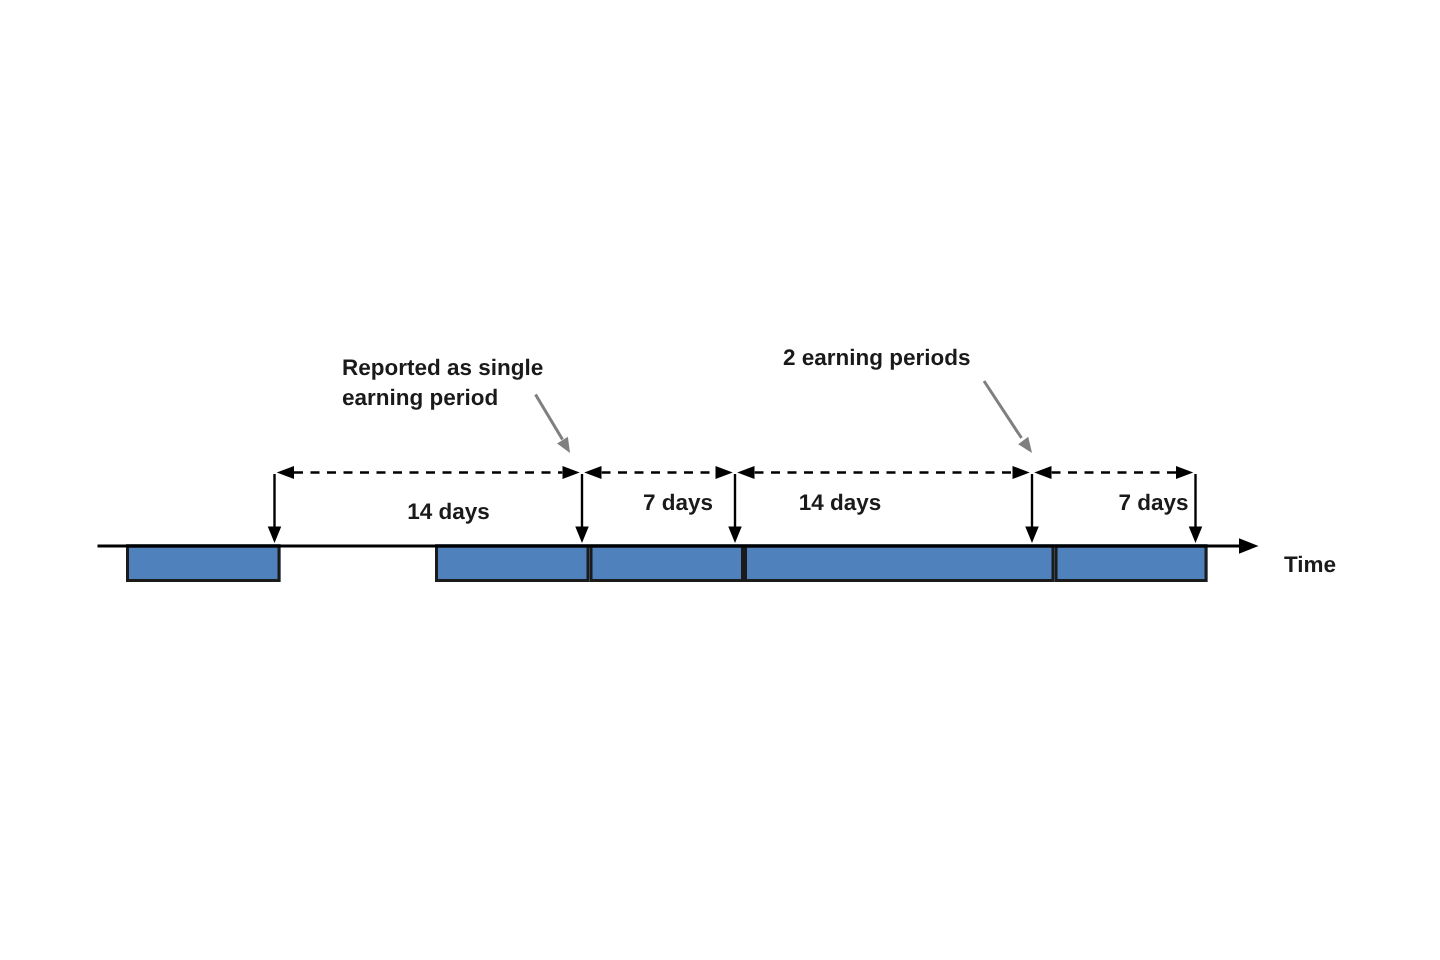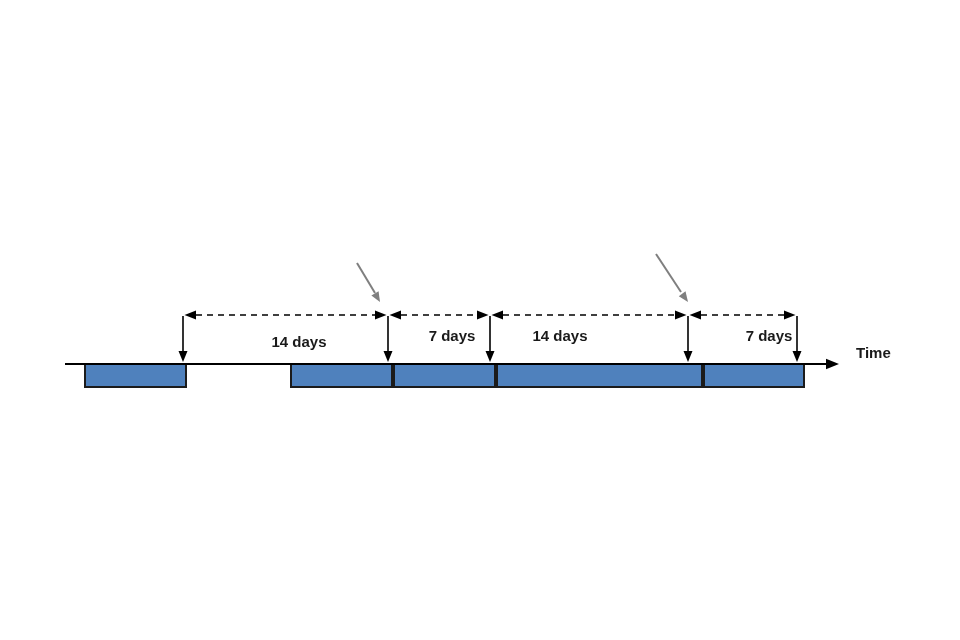--- a/index.html
+++ b/index.html
@@ -112,18 +112,23 @@
       <line x1="656" y1="254" x2="681" y2="292" stroke="#7f7f7f" stroke-width="2"></line>
       <polygon points="688,302 678.8,296.2 685.5,291.2" fill="#7f7f7f"></polygon>
     </g>
   </svg>
 
   <div class="interval-label" style="left:287px; top:333px;">14 days</div>
   <div class="interval-label" style="left:440px; top:327px;">7 days</div>
   <div class="interval-label" style="left:548px; top:327px;">14 days</div>
   <div class="interval-label" style="left:757px; top:327px;">7 days</div>
 
+  <div class="annotation" style="left:228px; top:236px;">
+    <div>Reported as single</div>
+    <div>earning period</div>
+  </div>
   <div class="annotation" style="left:522px; top:229px;">
+    <div>2 earning periods</div>
   </div>
 
-  <div class="axis-label" style="left:856px; top:344px;">Time</div>
+  <div class="axis-label" style="left:856px; top:368px;">Time</div>
 
 </div>
 
 </body></html>

